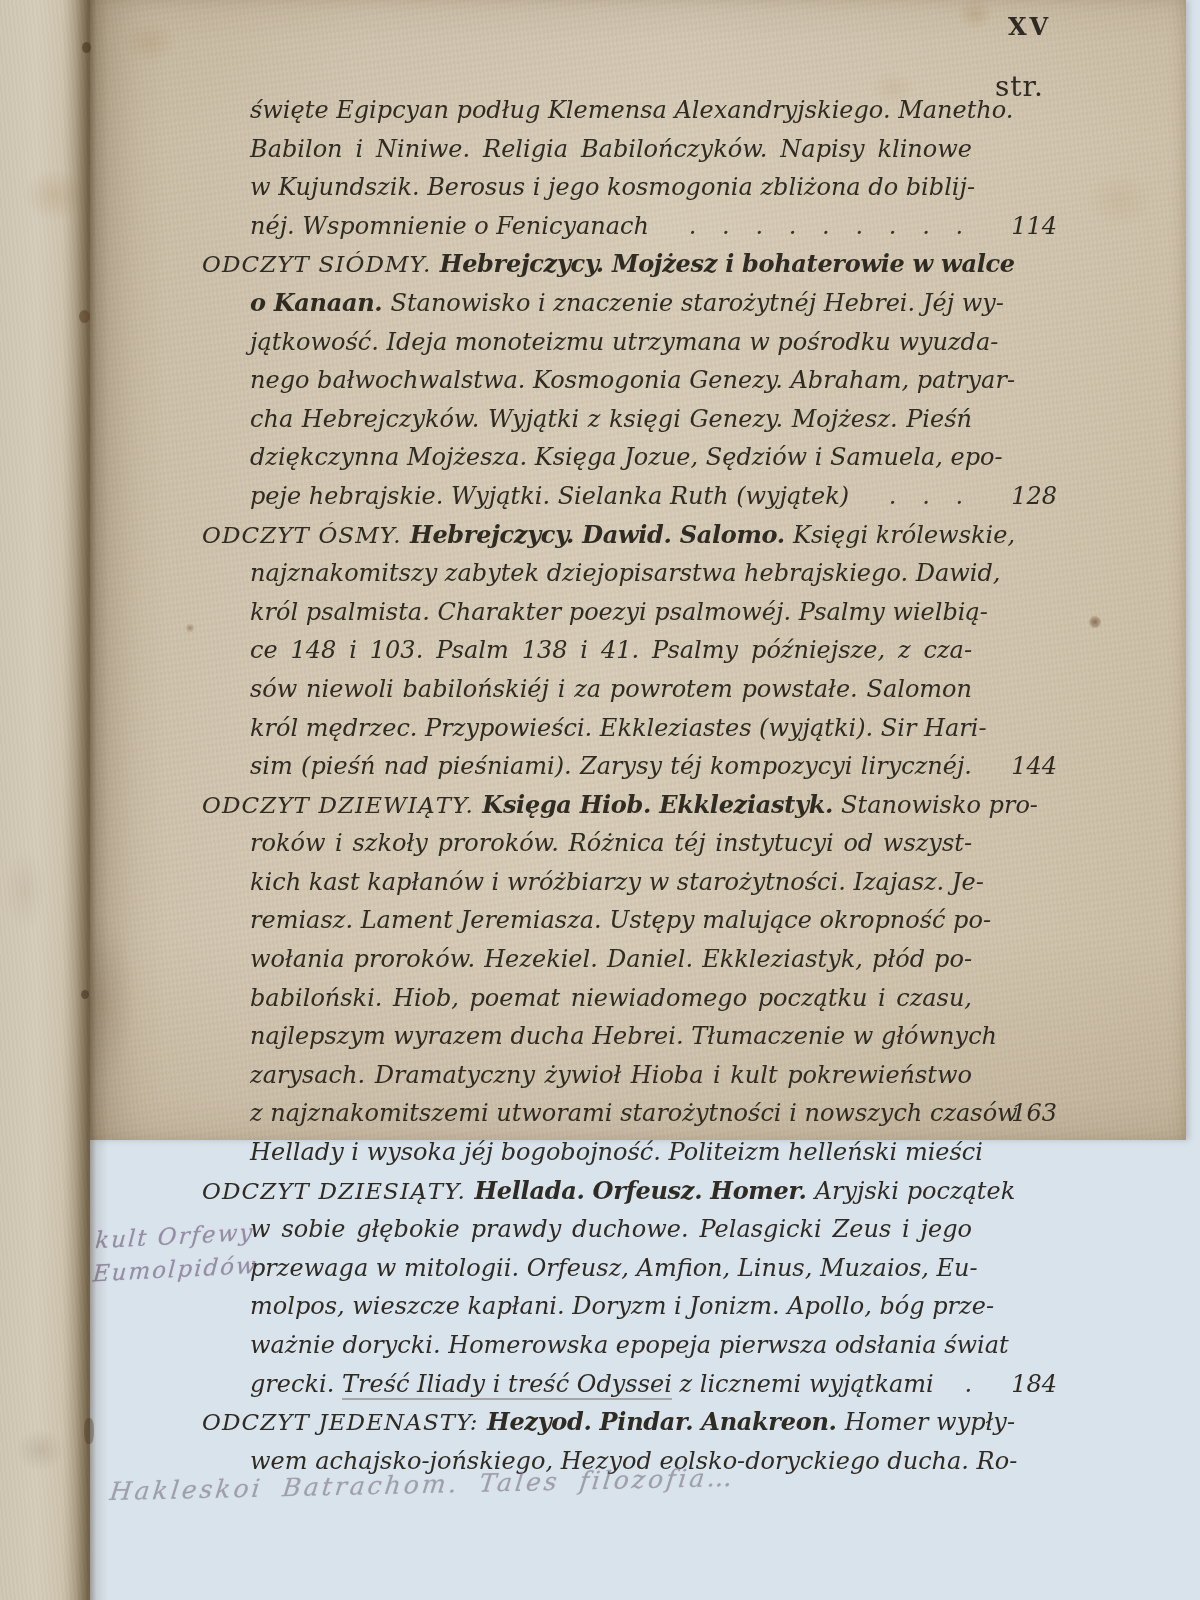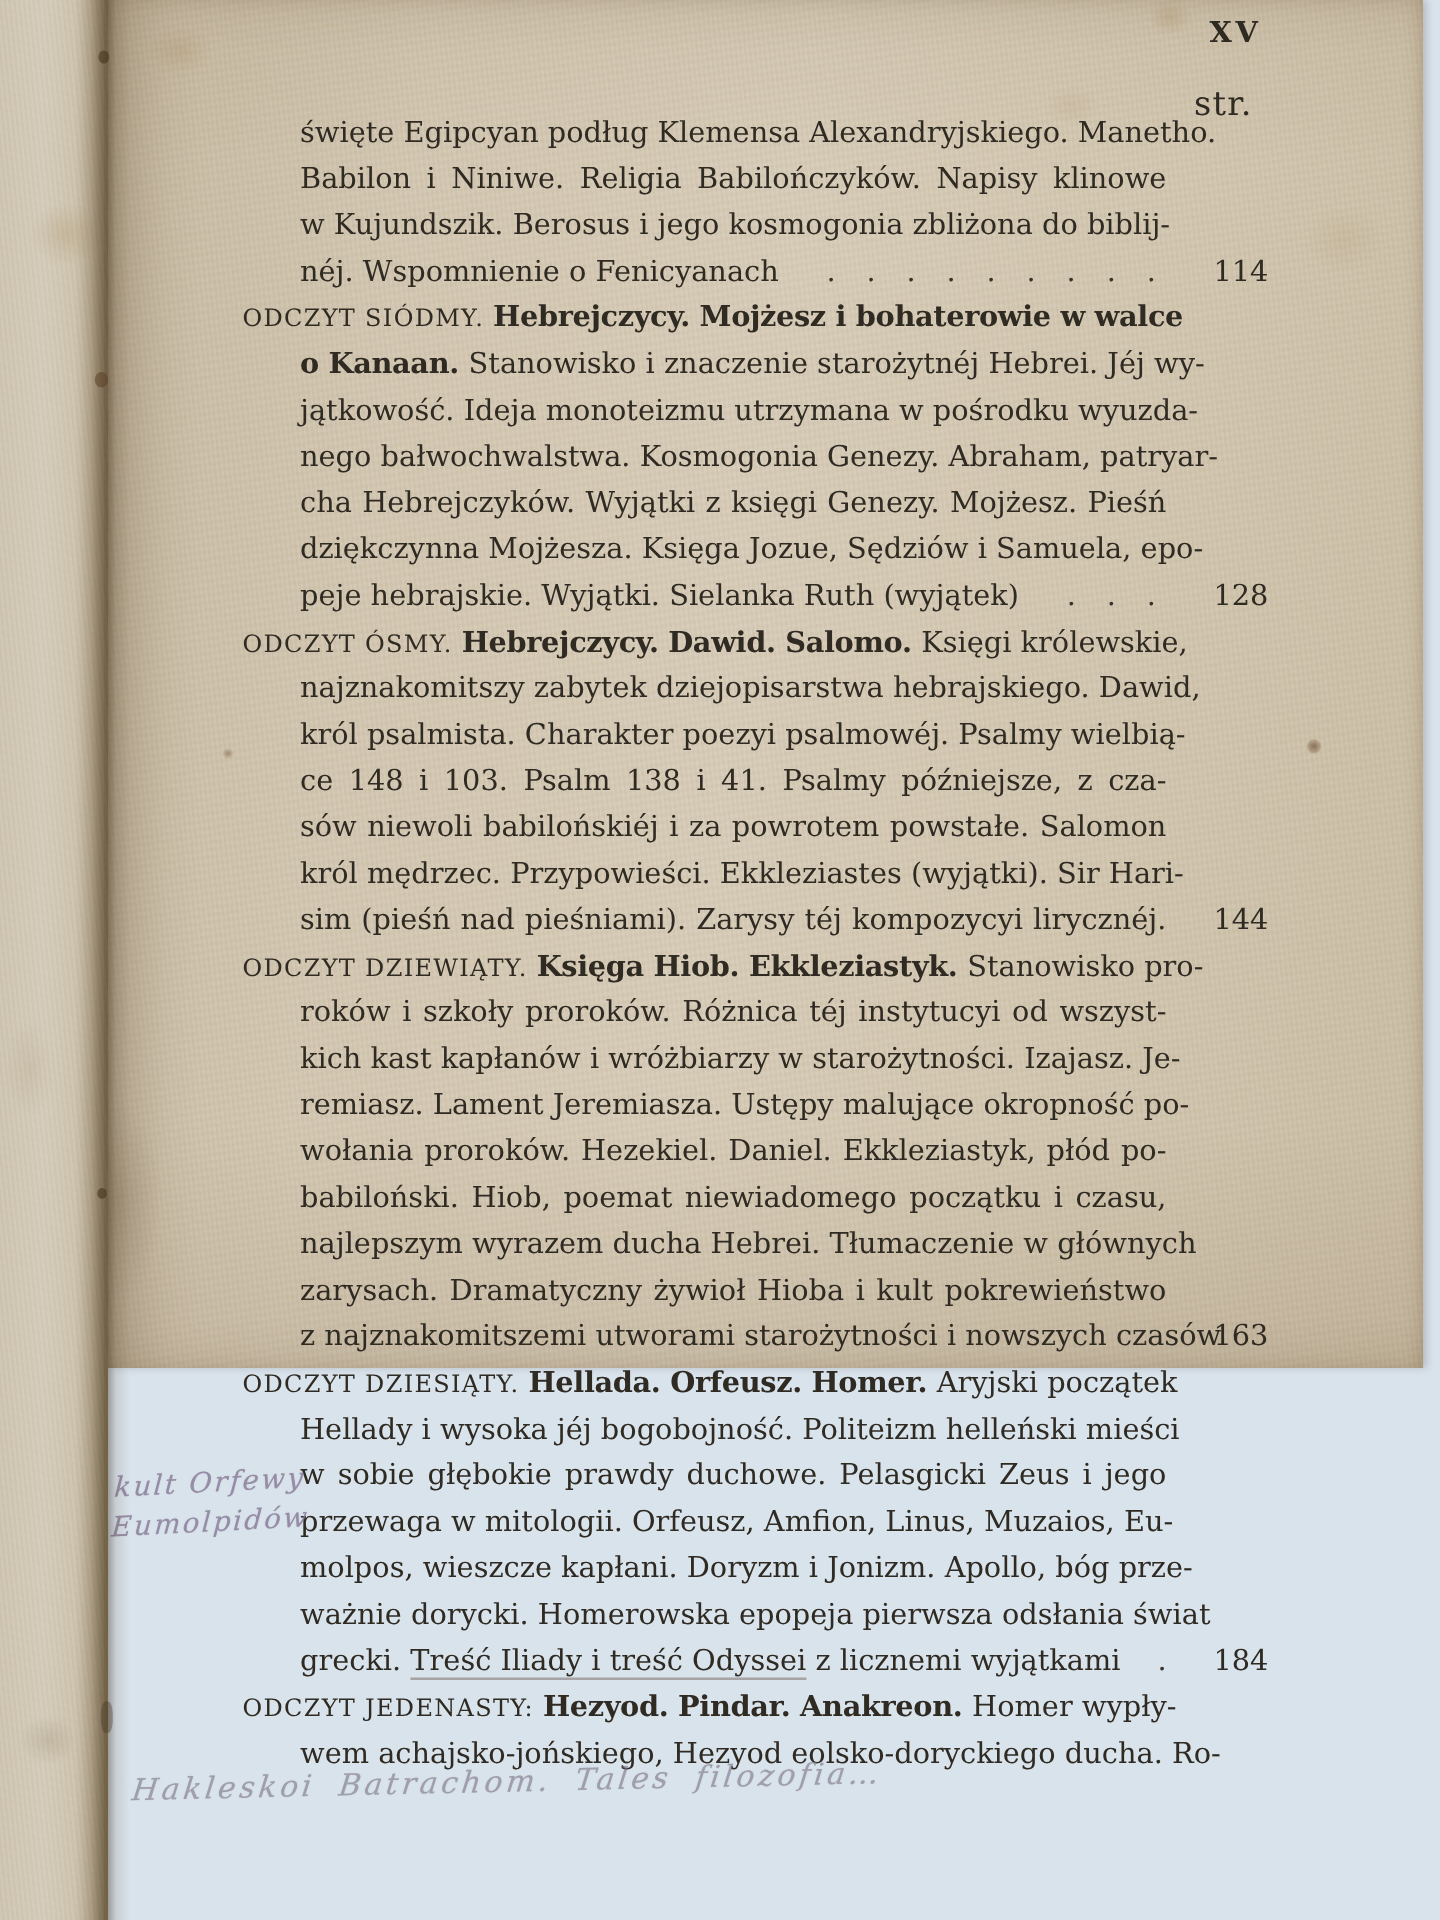--- a/index.html
+++ b/index.html
@@ -43,28 +43,28 @@
     background:linear-gradient(90deg, transparent, rgba(74,55,32,.18) 30%, rgba(61,44,24,.5) 55%, rgba(74,55,32,.12) 75%, transparent);}
   .crease .speck{position:absolute;border-radius:50%;background:rgba(64,45,25,.55);}
   .speck.s1{left:20px;top:42px;width:9px;height:11px;}
   .speck.s2{left:17px;top:310px;width:11px;height:13px;background:rgba(84,58,30,.5);}
   .speck.s3{left:19px;top:990px;width:8px;height:9px;}
   .speck.s4{left:22px;top:1418px;width:10px;height:26px;background:rgba(64,45,25,.35);border-radius:40%;}
 
   .folio{position:absolute;left:918px;top:12px;font-size:24px;letter-spacing:3px;font-weight:600;}
   .colhead{position:absolute;left:905px;top:70px;font-size:28px;letter-spacing:1px;}
 
-  .toc{position:absolute;left:112px;top:91px;width:855px;font-size:24px;line-height:38.6px;}
+  .toc{position:absolute;left:112px;top:91px;width:855px;font-size:24px;line-height:38.6px;font-style:italic;}
   .line{display:flex;align-items:baseline;height:38.6px;white-space:nowrap;}
   .ind1{padding-left:48px;}
   .text{display:inline-block;text-align:justify;text-align-last:justify;overflow:visible;}
   .ind0 .text{width:770px;}
   .ind1 .text{width:722px;}
   .text.natural{width:auto;text-align-last:auto;flex:0 0 auto;}
-  .p-h{letter-spacing:1.1px;font-size:20px;}
+  .p-h{letter-spacing:1.1px;font-size:23px;}
   .p-b{font-weight:bold;letter-spacing:-0.3px;}
   .p-u{border-bottom:2px solid rgba(115,102,92,.5);margin-top:32px;}
   .leader{flex:1 1 auto;display:flex;justify-content:space-evenly;align-items:baseline;overflow:hidden;margin:0 12px 0 14px;color:#39322a;}
   .num{margin-left:auto;flex:0 0 auto;min-width:56px;text-align:right;}
 
   
   .pencil{position:absolute;font-style:italic;color:var(--pencil,#8a7d99);pointer-events:none;}
   .note-margin{left:4px;top:1220px;font-size:23px;letter-spacing:2px;line-height:33px;
     transform:rotate(-3deg) skewX(-7deg);opacity:.85;text-shadow:0 0 1px rgba(138,125,153,.5);}
   .note-bottom{left:20px;top:1470px;font-size:25px;letter-spacing:3px;word-spacing:9px;
@@ -175,25 +175,25 @@
         <div class="line ind1">
           <span class="text"><span class="p-r">najlepszym wyrazem ducha Hebrei. Tłumaczenie w głównych</span></span>
         </div>
         <div class="line ind1">
           <span class="text"><span class="p-r">zarysach. Dramatyczny żywioł Hioba i kult pokrewieństwo</span></span>
         </div>
         <div class="line ind1">
           <span class="text"><span class="p-r">z najznakomitszemi utworami starożytności i nowszych czasów</span></span>
           <span class="num">163</span>
         </div>
+        <div class="line ind1">
+          <span class="text"><span class="p-r">Hellady i wysoka jéj bogobojność. Politeizm helleński mieści</span></span>
+        </div>
         <div class="line ind0">
           <span class="text"><span class="p-h">ODCZYT DZIESIĄTY. </span><span class="p-b">Hellada. Orfeusz. Homer. </span><span class="p-r">Aryjski początek</span></span>
-        </div>
-        <div class="line ind1">
-          <span class="text"><span class="p-r">Hellady i wysoka jéj bogobojność. Politeizm helleński mieści</span></span>
         </div>
         <div class="line ind1">
           <span class="text"><span class="p-r">w sobie głębokie prawdy duchowe. Pelasgicki Zeus i jego</span></span>
         </div>
         <div class="line ind1">
           <span class="text"><span class="p-r">przewaga w mitologii. Orfeusz, Amfion, Linus, Muzaios, Eu-</span></span>
         </div>
         <div class="line ind1">
           <span class="text"><span class="p-r">molpos, wieszcze kapłani. Doryzm i Jonizm. Apollo, bóg prze-</span></span>
         </div>

